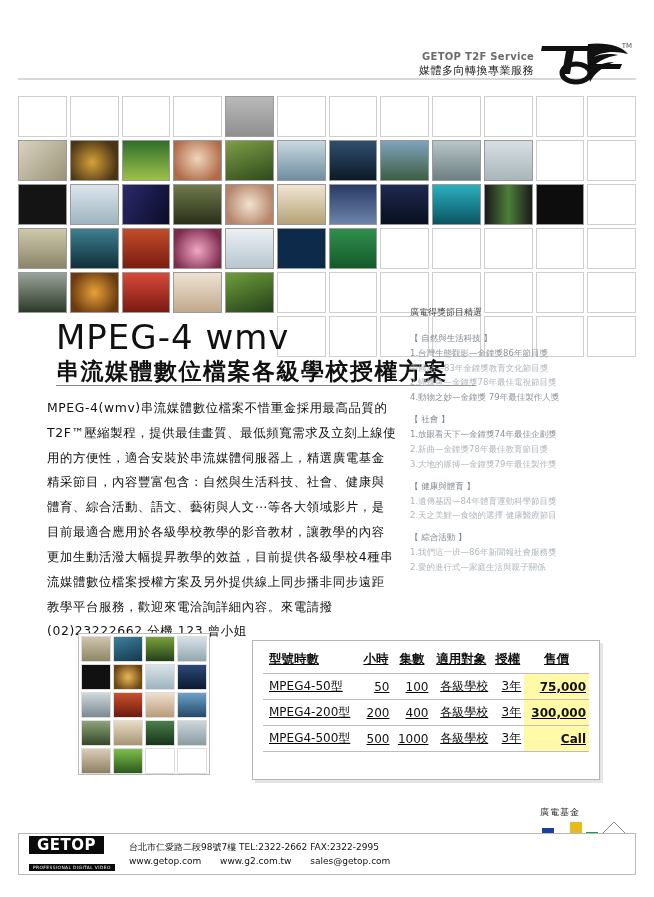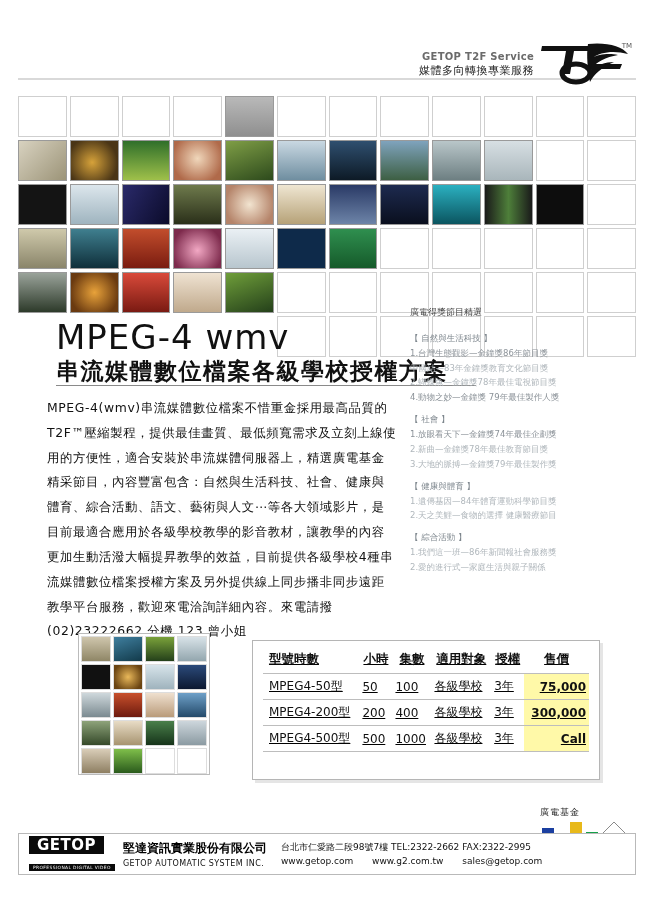--- a/index.html
+++ b/index.html
@@ -186,21 +186,21 @@
     font-weight: bold;
     font-size: 12.5px;
     padding: 2px 3px 5px 3px;
     text-align: center;
     color: #111;
     white-space: nowrap;
   }
   table.price th.c0 { text-align: left; padding-left: 6px;}
   table.price td {
     padding: 4px 3px;
-    text-align: left;
+    text-align: right;
     border-top: 1px solid #bdbdbd;
     font-size: 12px;
     color: #111;
     white-space: nowrap;
   }
   table.price td.c0 { text-align: left; padding-left: 6px; }
   table.price td.price-cell {
     background: #fff9a8;
     font-weight: bold;
     text-align: right;
@@ -584,24 +584,20 @@
       <path d="M70 40 L70 24 L78 24 L78 40 Z" fill="#16a04a"></path>
     </svg>
   </div>
 
   <div class="footer">
     <div class="footer-inner">
       <div class="getop-logo">
         <div class="g-main">GETOP</div>
         <div class="g-sub">PROFESSIONAL DIGITAL VIDEO</div>
       </div>
-      <div class="footer-left-col">
-        <div class="footer-cn">堅達資訊實業股份有限公司</div>
-        <div class="footer-en" style="margin-top:2px">GETOP AUTOMATIC SYSTEM INC.</div>
-      </div>
       <div class="footer-right">
         <div class="l1">台北市仁愛路二段98號7樓 TEL:2322-2662 FAX:2322-2995</div>
         <div class="l2">
           <span>www.getop.com</span>
           <span>www.g2.com.tw</span>
           <span>sales@getop.com</span>
         </div>
       </div>
     </div>
 

